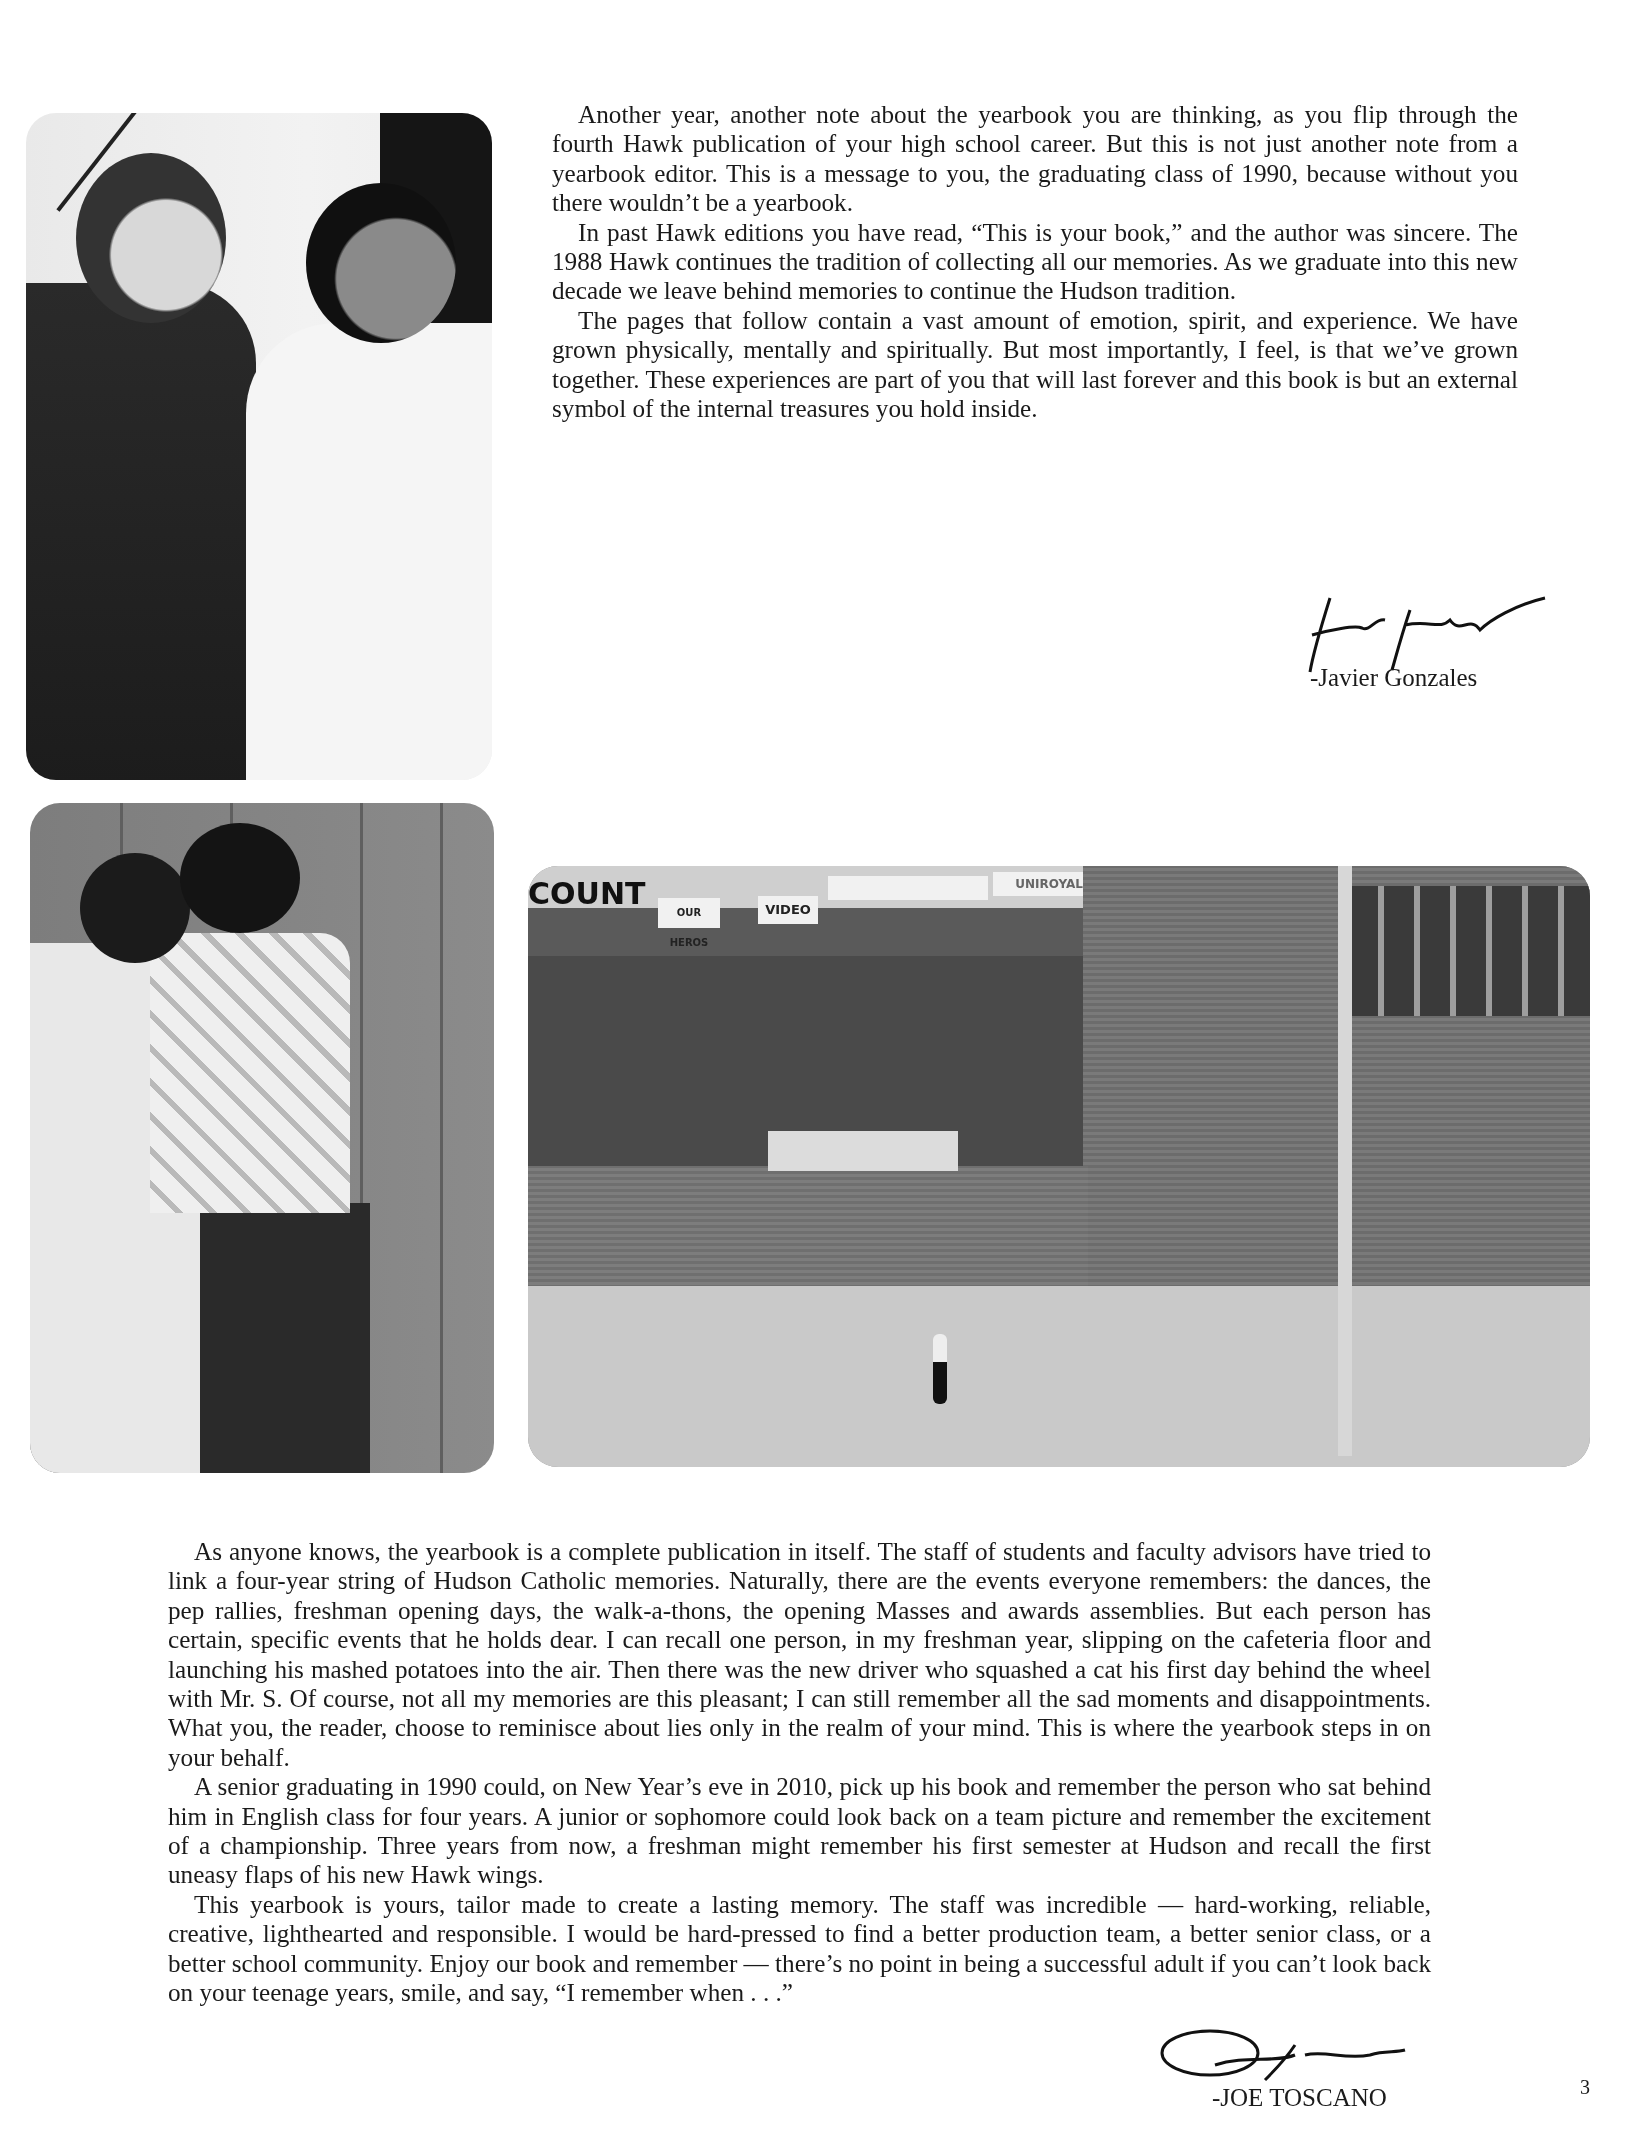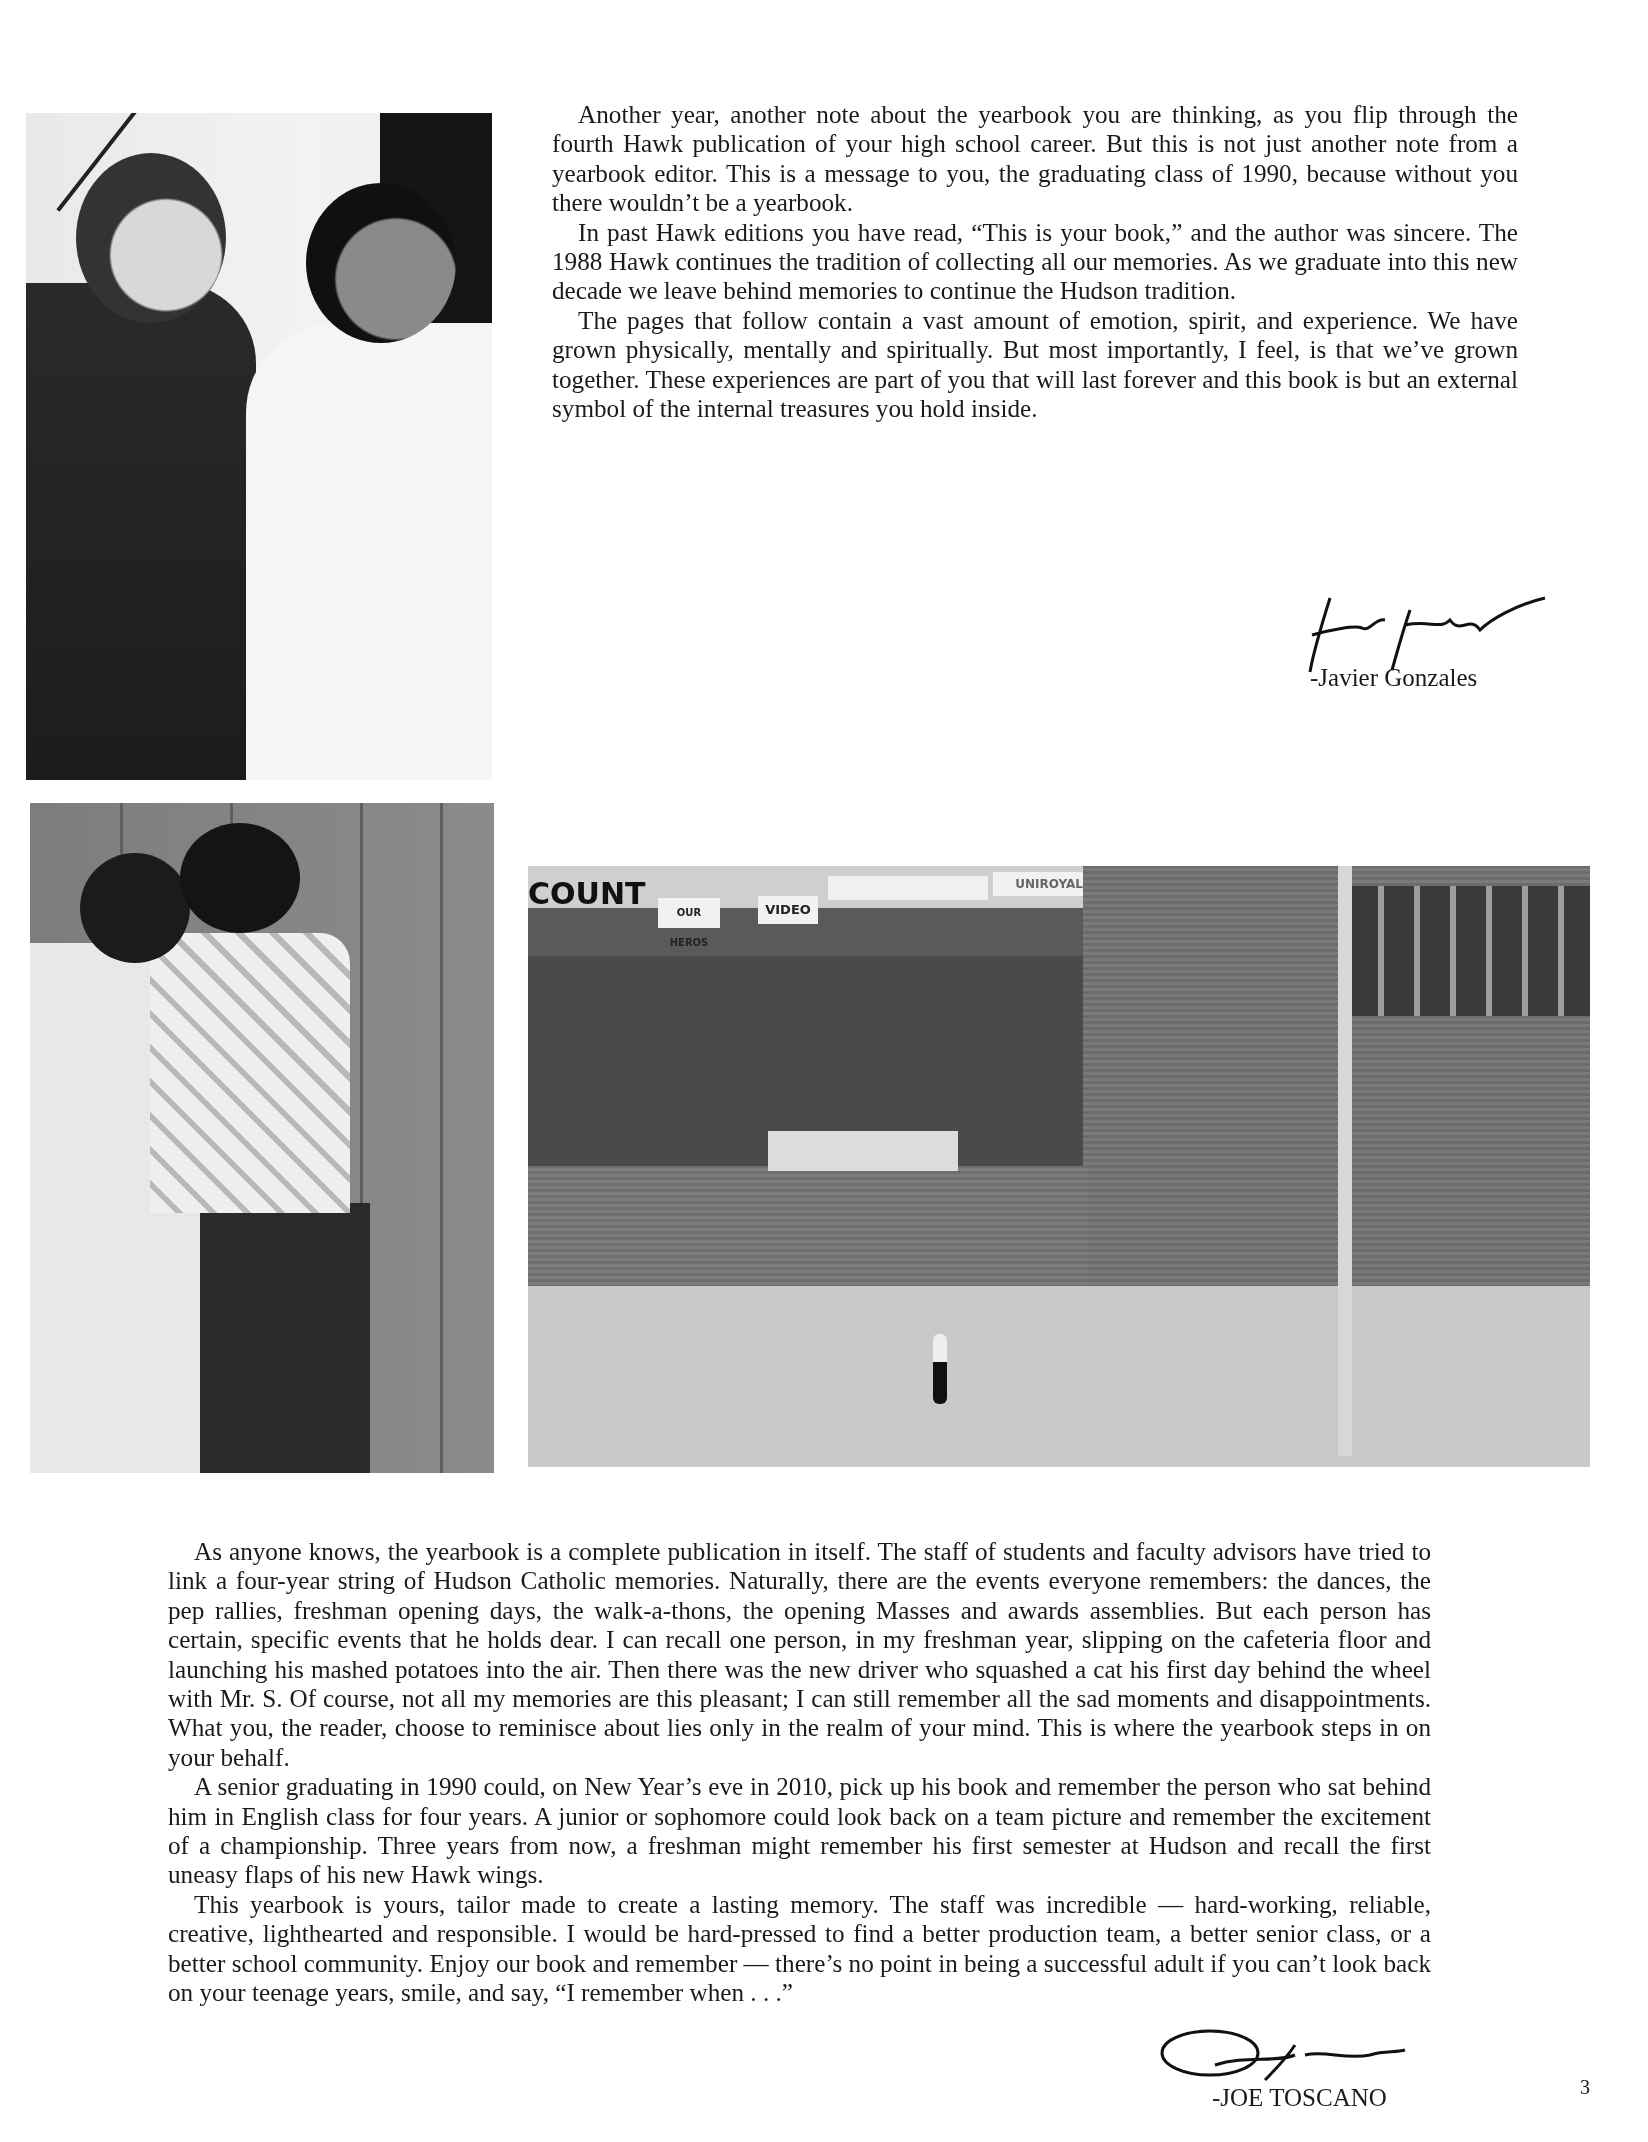--- a/index.html
+++ b/index.html
@@ -1,18 +1,18 @@
 <!DOCTYPE html>
 <html><head>
 <meta charset="utf-8">
 <style>
   html, body { margin:0; padding:0; background:#fff; }
   body { width:1648px; height:2142px; position:relative; overflow:hidden;
          font-family:"Liberation Serif","DejaVu Serif",serif; color:#1a1a1a; }
-  .photo { position:absolute; overflow:hidden; background:#777; }
+  .photo { position:absolute; overflow:hidden; background:#777;border-radius:30px; }
   .txt { position:absolute; font-size:25.2px; line-height:29.4px; text-align:justify; }
   .txt p { margin:0; text-indent:26px; }
   .sig { position:absolute; }
   .byline { position:absolute; font-size:25px; }
   .pagenum { position:absolute; font-size:20px; }
 
   
   #p1 { left:26px; top:113px; width:466px; height:667px;
         background:linear-gradient(90deg,#e9e9e9 0%,#f2f2f2 60%,#ededed 100%); }
   #p1 .dark-bg { position:absolute; right:0; top:0; width:112px; height:215px; background:#151515; }

